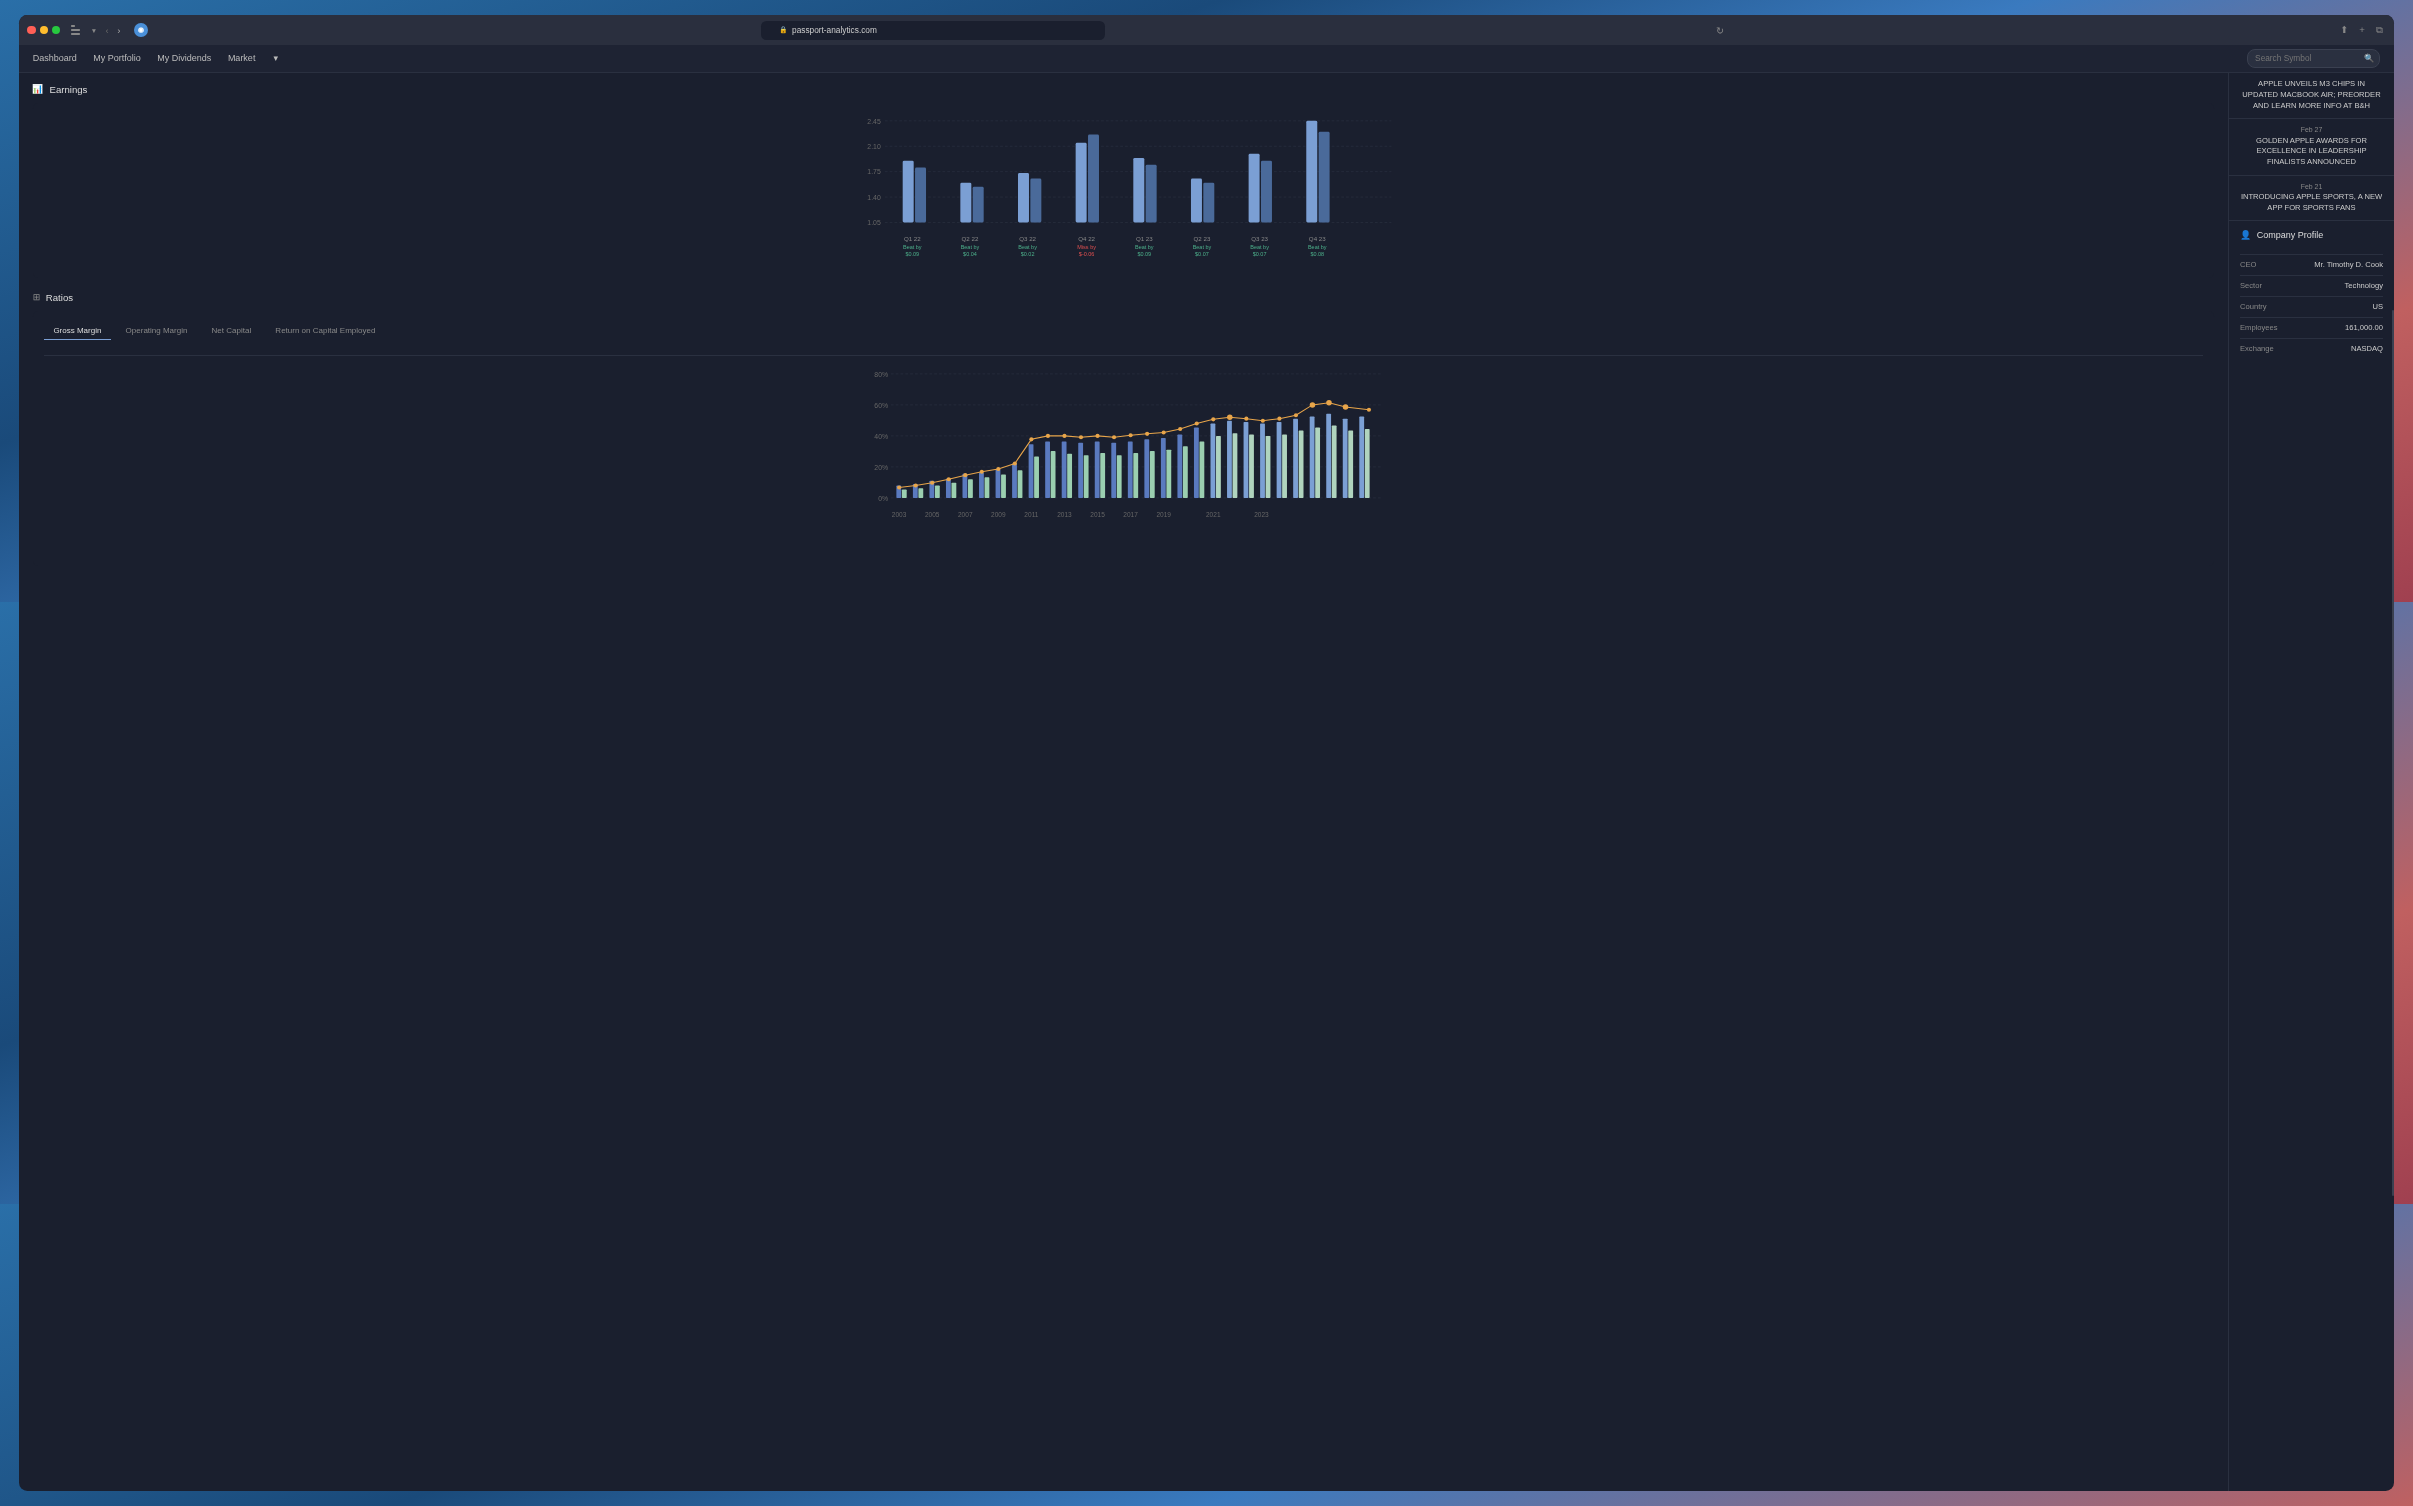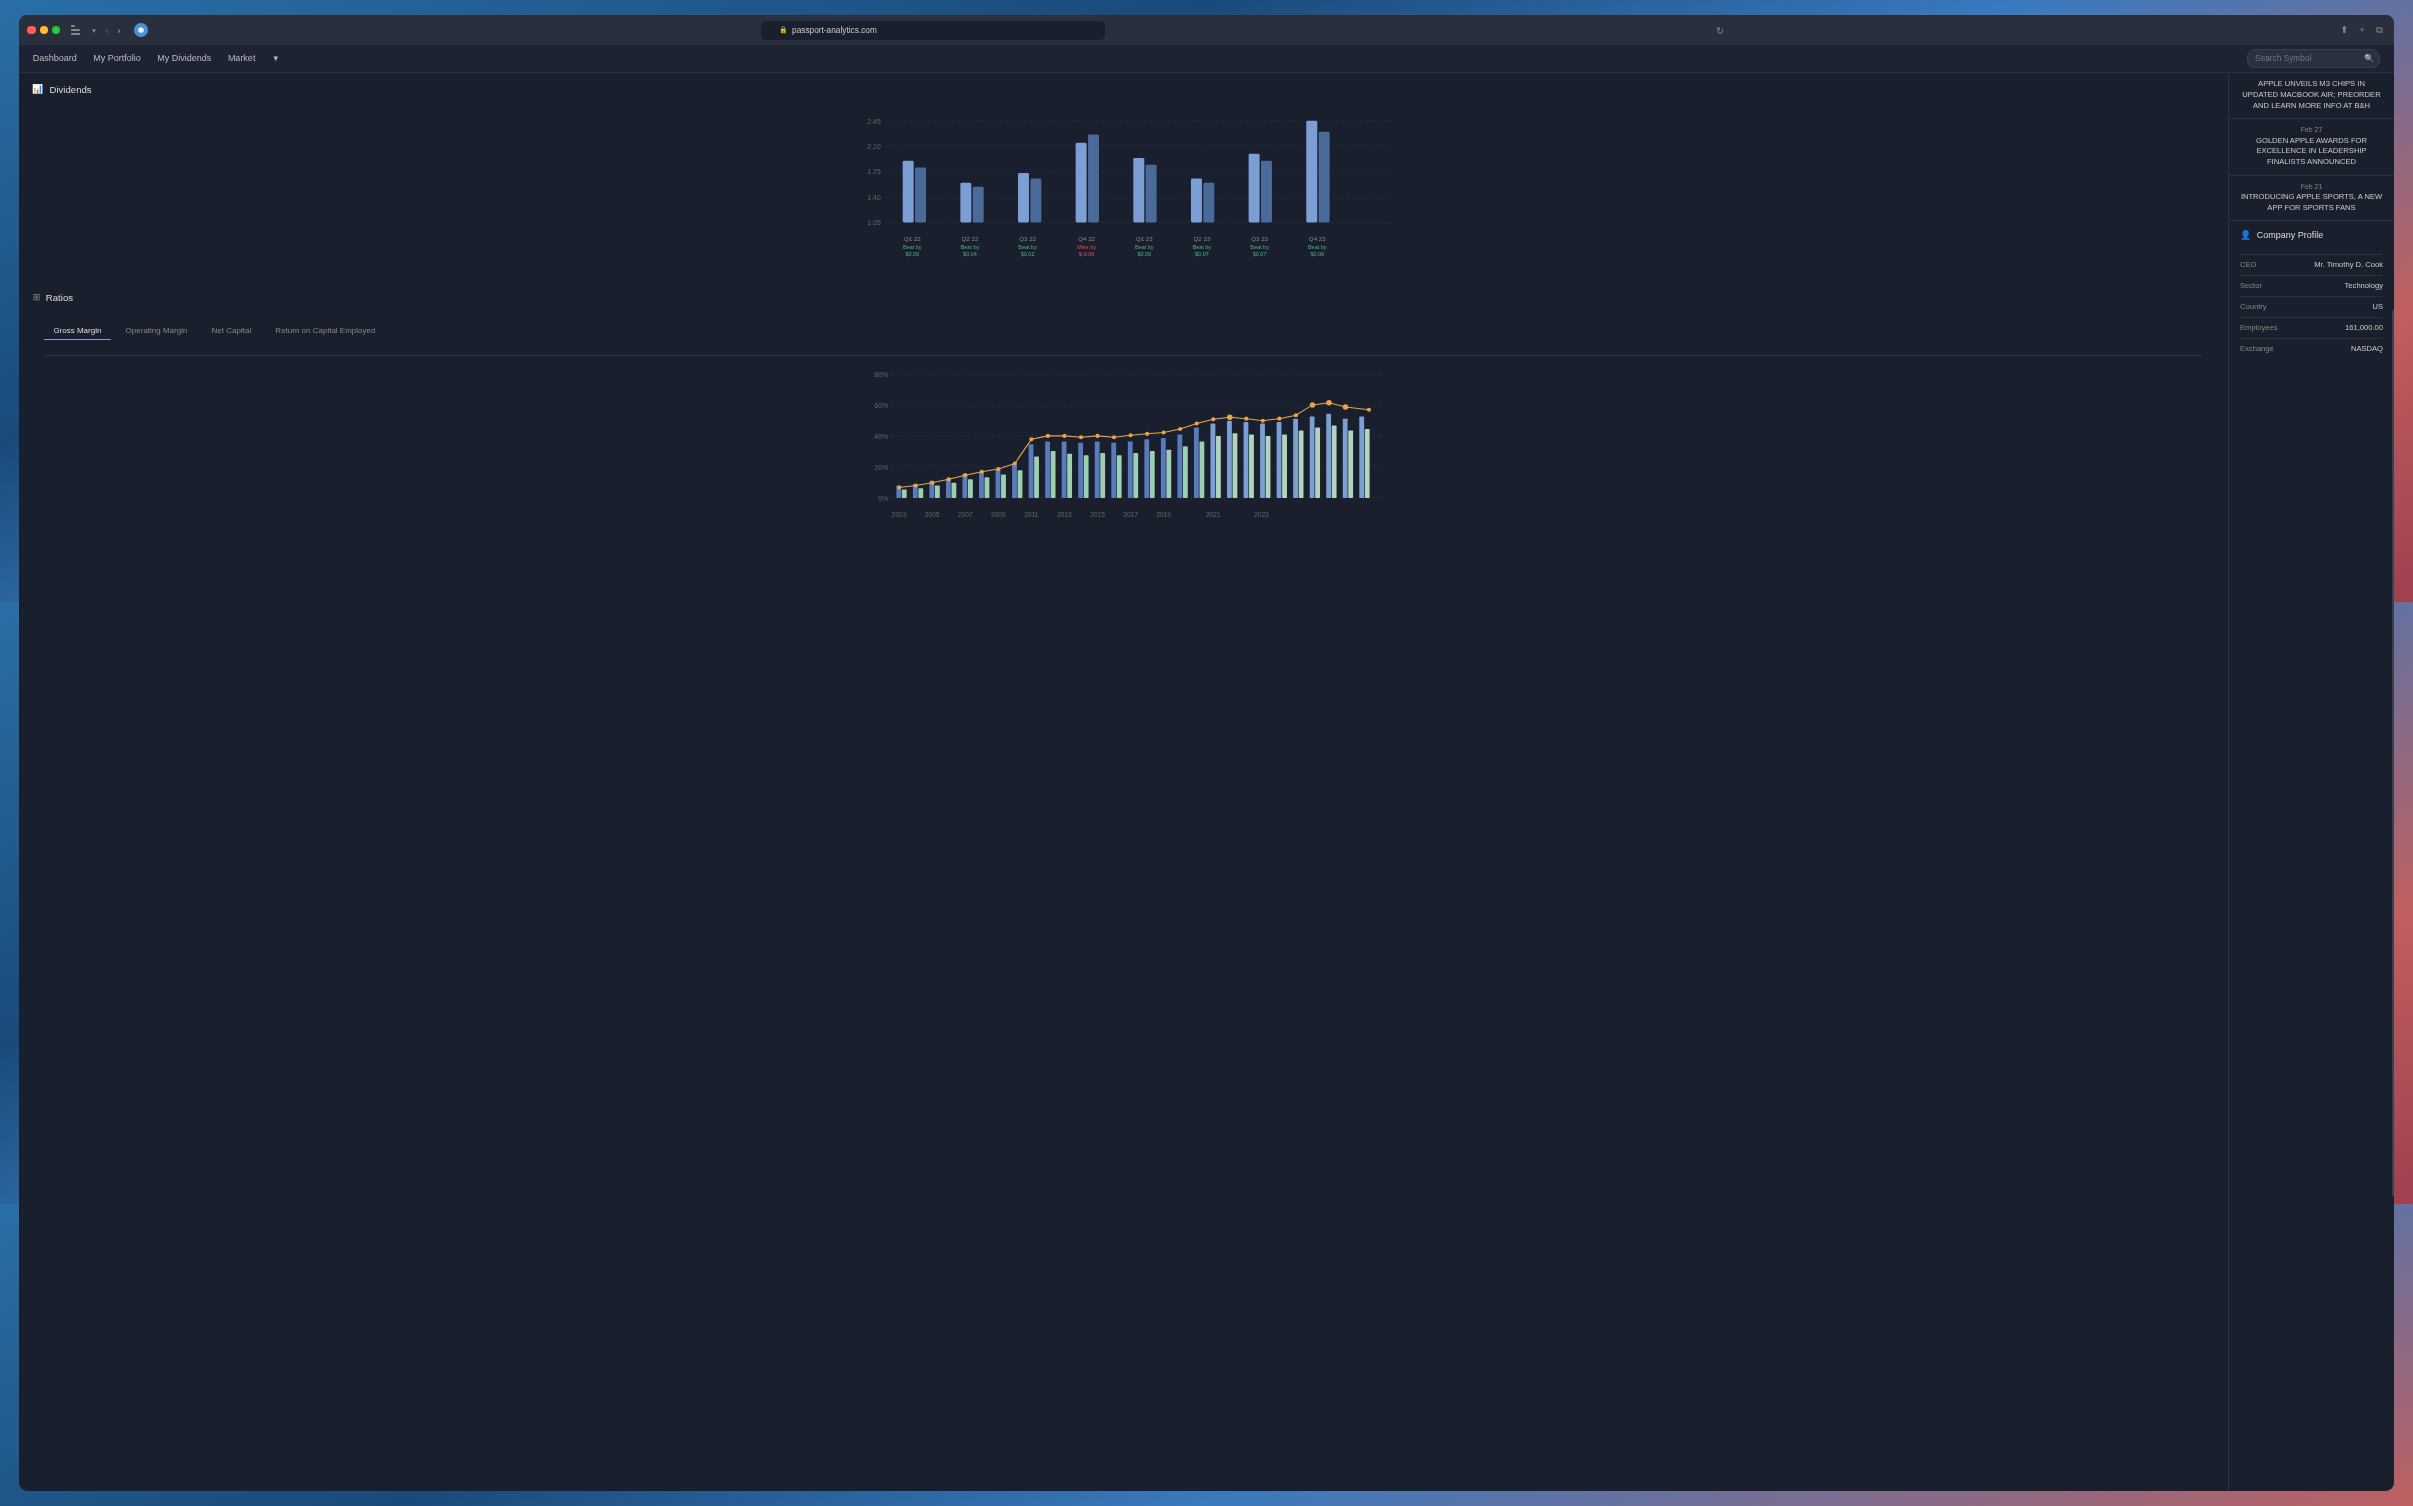--- a/index.html
+++ b/index.html
@@ -295,21 +295,21 @@
       <span class="search-icon-btn">🔍</span>
     </div>
   </div>
 
   <div class="main-content">
 
     <div class="left-panel">
 
       <div class="section-title">
         <span class="icon">📊</span>
-        <span>Dividends</span>
+        <span>Earnings</span>
       </div>
 
       <div class="chart-container">
         <svg width="100%" height="151" viewBox="0 0 780 220">
 
           <line x1="42" y1="10" x2="780" y2="10" stroke="#2a3040" stroke-dasharray="4,3" stroke-width="1"></line>
           <line x1="42" y1="47" x2="780" y2="47" stroke="#2a3040" stroke-dasharray="4,3" stroke-width="1"></line>
           <line x1="42" y1="84" x2="780" y2="84" stroke="#2a3040" stroke-dasharray="4,3" stroke-width="1"></line>
           <line x1="42" y1="121" x2="780" y2="121" stroke="#2a3040" stroke-dasharray="4,3" stroke-width="1"></line>
           <line x1="42" y1="158" x2="780" y2="158" stroke="#2a3040" stroke-dasharray="4,3" stroke-width="1"></line>

